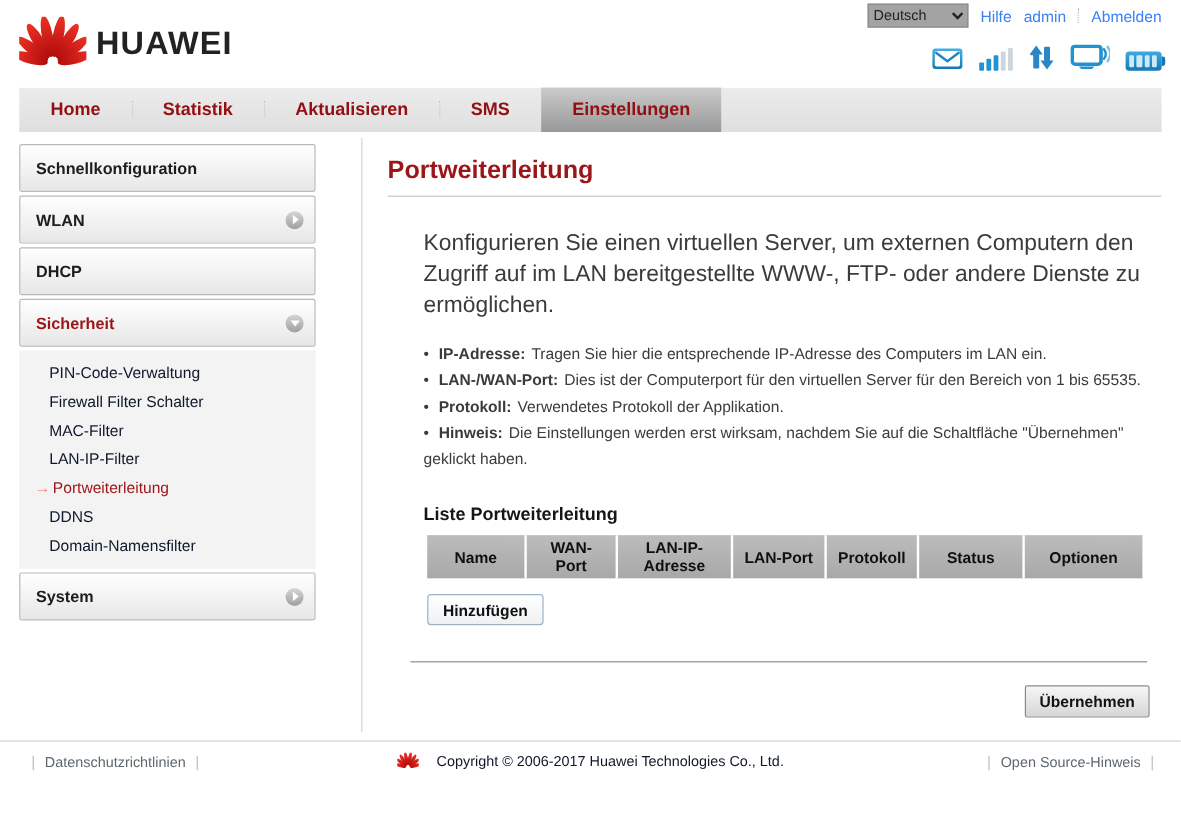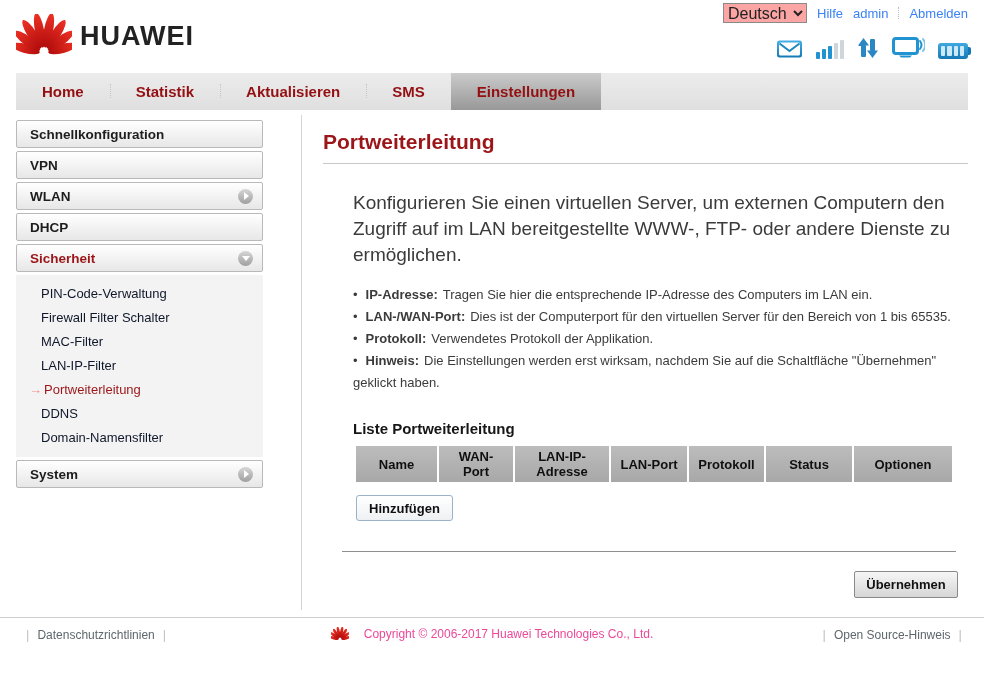--- a/index.html
+++ b/index.html
@@ -5,22 +5,22 @@
   * { margin:0; padding:0; box-sizing:border-box; }
   html,body { width:984px; height:691px; background:#fff; overflow:hidden;
     font-family:"Liberation Sans", sans-serif; }
 
   
   .header { position:relative; height:73px; background:#fff; }
   .logo { position:absolute; left:16px; top:14px; display:flex; align-items:center; gap:8px; }
   .logo svg { width:56px; height:44px; }
   .brand-text { font-size:27px; font-weight:bold; color:#222; letter-spacing:1px; }
   .top-right { position:absolute; right:16px; top:3px; display:flex; align-items:center; gap:10px; font-size:13px; color:#222; }
-  .lang-select { width:84px; height:20px; font-size:16px; font-family:"Liberation Sans",sans-serif;
-    border:1px solid #8a8a8a; background:#fca5a5; color:#222; }
+  .lang-select { width:84px; height:20px; font-size:12px; font-family:"Liberation Sans",sans-serif;
+    border:1px solid #8a8a8a; background:#a3a3a3; color:#222; }
   .top-link { color:#3b82f6; text-decoration:none; cursor:pointer; }
   .tr-sep { color:#c9c9c9; font-size:11px; border-left:1px dotted #bbb; height:12px; }
   .status-icons { position:absolute; right:16px; top:33px; display:flex; align-items:flex-end; gap:13px; height:26px; }
 
   
   .sig { display:flex; align-items:flex-end; gap:2px; height:20px; }
   .sig i { width:4px; border-radius:1px; display:block; }
 
   
   .batt { position:relative; width:30px; height:16px; background:linear-gradient(180deg,#3fa9e0,#1478b4);
@@ -35,21 +35,21 @@
   .nav-item { display:flex; align-items:center; padding:12px 26px; font-size:15px; font-weight:bold;
     color:#940f12; cursor:pointer; position:relative; }
   .nav-item + .nav-item::before { content:""; position:absolute; left:0; top:11px; height:14px;
     border-left:1px dotted #c6c6c6; }
   .nav-item.active { background:linear-gradient(180deg,#cbcbcb,#989898); }
   .nav-item.active::before, .nav-item.active + .nav-item::before { border-left:none; }
 
   
   .content { display:flex; min-height:507px; }
   .sidebar { width:247px; margin-left:16px; padding-top:10px; }
-  .side-btn { height:28px; margin-bottom:3px; border:1px solid #b9b9b9; border-radius:2px;
+  .side-btn { height:40px; margin-bottom:3px; border:1px solid #b9b9b9; border-radius:2px;
     background:linear-gradient(180deg,#ffffff,#e7e7e7); display:flex; align-items:center;
     justify-content:space-between; padding:0 9px 0 13px; cursor:pointer; }
   .side-btn .lbl { font-size:13.5px; font-weight:bold; color:#1d1d1d; }
   .side-btn.active .lbl { color:#9c1518; }
   .chev { width:15px; height:15px; border-radius:50%; background:linear-gradient(180deg,#d6d6d6,#9f9f9f);
     display:flex; align-items:center; justify-content:center; }
   .chev i { display:block; width:0; height:0; }
   .chev.right i { border-top:4px solid transparent; border-bottom:4px solid transparent; border-left:5px solid #fff; margin-left:2px; }
   .chev.down i  { border-left:4px solid transparent; border-right:4px solid transparent; border-top:5px solid #fff; margin-top:1px; }
 
@@ -84,21 +84,21 @@
   .apply-btn { width:104px; height:27px; border:1px solid #8a8a8a; border-radius:2px;
     background:linear-gradient(180deg,#f6f6f6,#d6d6d6); font-family:"Liberation Sans",sans-serif;
     font-size:13px; font-weight:bold; color:#111; cursor:pointer; }
 
   
   .footer { border-top:1px solid #cfcfcf; height:73px; position:relative; font-size:12px; color:#5e676d; }
   .foot-left { position:absolute; left:18px; top:9px; display:flex; align-items:center; }
   .foot-right { position:absolute; right:14px; top:9px; display:flex; align-items:center; }
   .pipe { color:#c2c2c2; margin:0 8px; font-size:13px; }
   .foot-center { position:absolute; left:0; right:0; top:9px; display:flex; justify-content:center;
-    align-items:center; gap:15px; color:#ec4899; }
+    align-items:center; gap:15px; color:#0f172a; }
   .foot-center svg { width:18px; height:14px; }
 </style>
 </head>
 <body>
 
 <svg width="0" height="0" style="position:absolute">
   <defs>
     <linearGradient id="petalGrad" x1="0" y1="0" x2="0" y2="1">
       <stop offset="0" stop-color="#e8改"></stop>
     </linearGradient>
@@ -188,23 +188,20 @@
   <div class="nav-item active">Einstellungen</div>
 </div>
 
 <div class="content">
 
   <div class="sidebar">
     <div class="side-btn">
       <span class="lbl">Schnellkonfiguration</span>
     </div>
     <div class="side-btn">
-      <span class="lbl">VPN</span>
-    </div>
-    <div class="side-btn">
       <span class="lbl">WLAN</span>
       <span class="chev right">
           <i></i>
         </span>
     </div>
     <div class="side-btn">
       <span class="lbl">DHCP</span>
     </div>
     <div class="side-btn active">
       <span class="lbl">Sicherheit</span>

